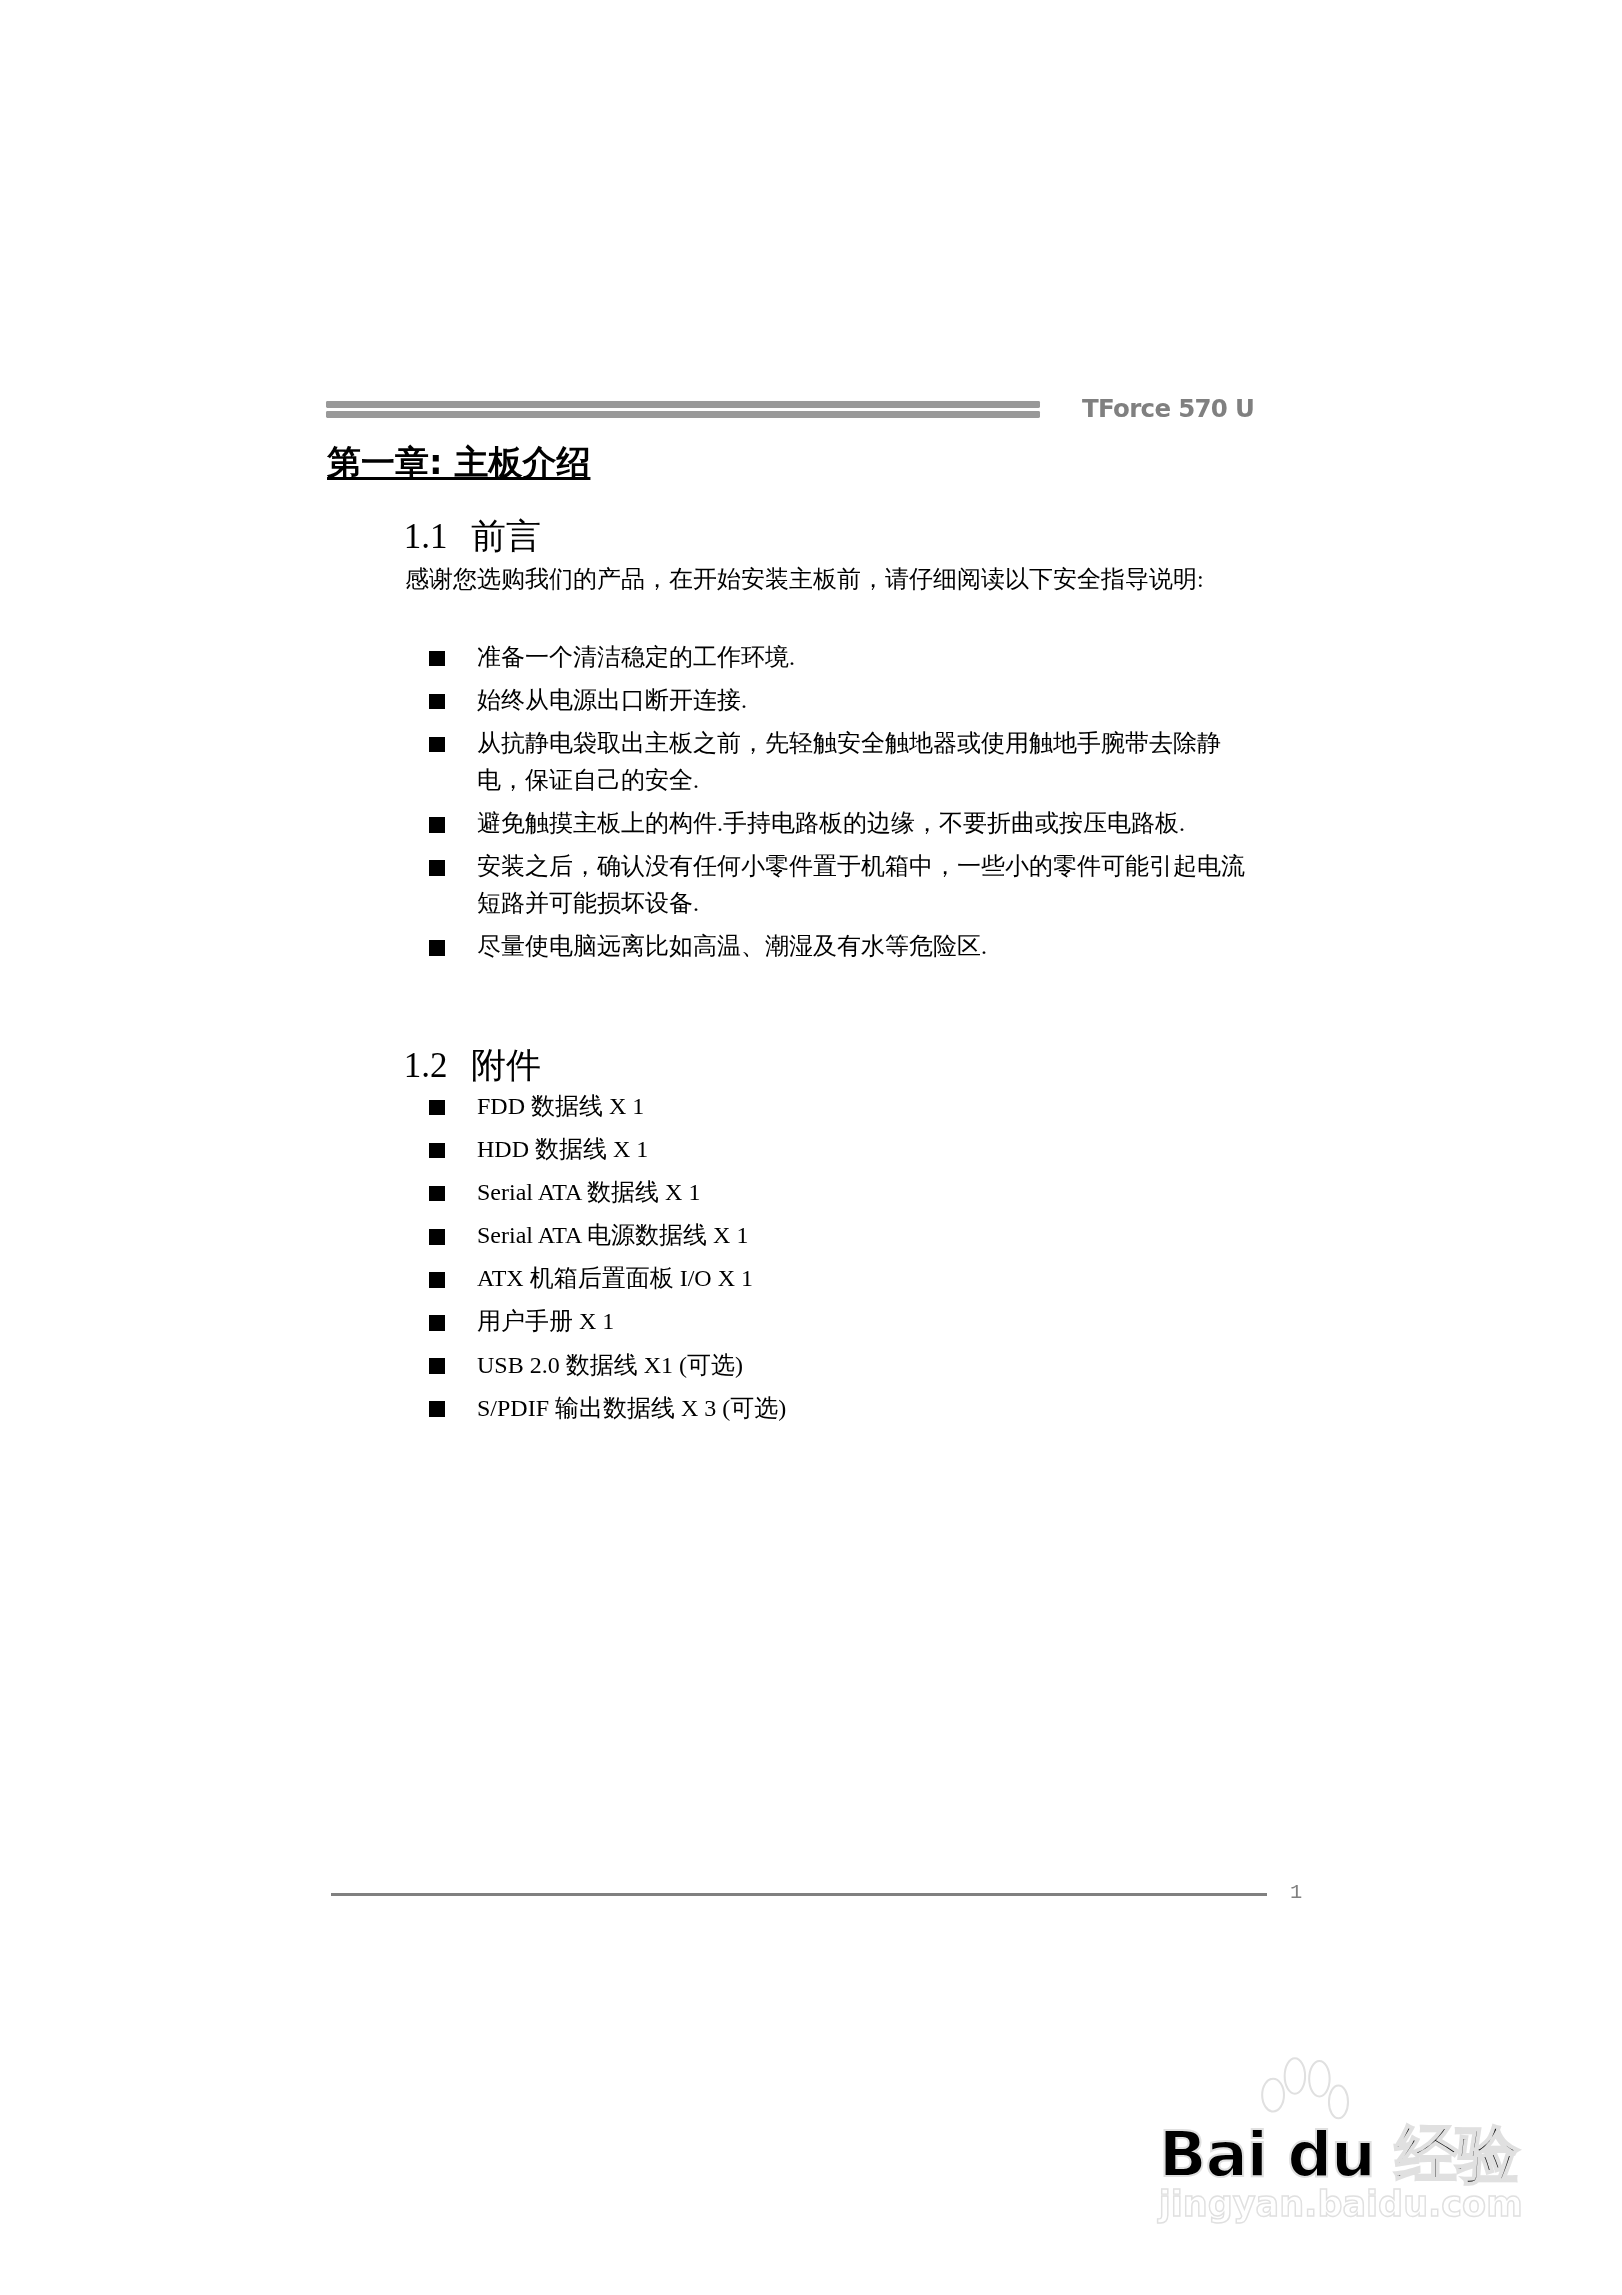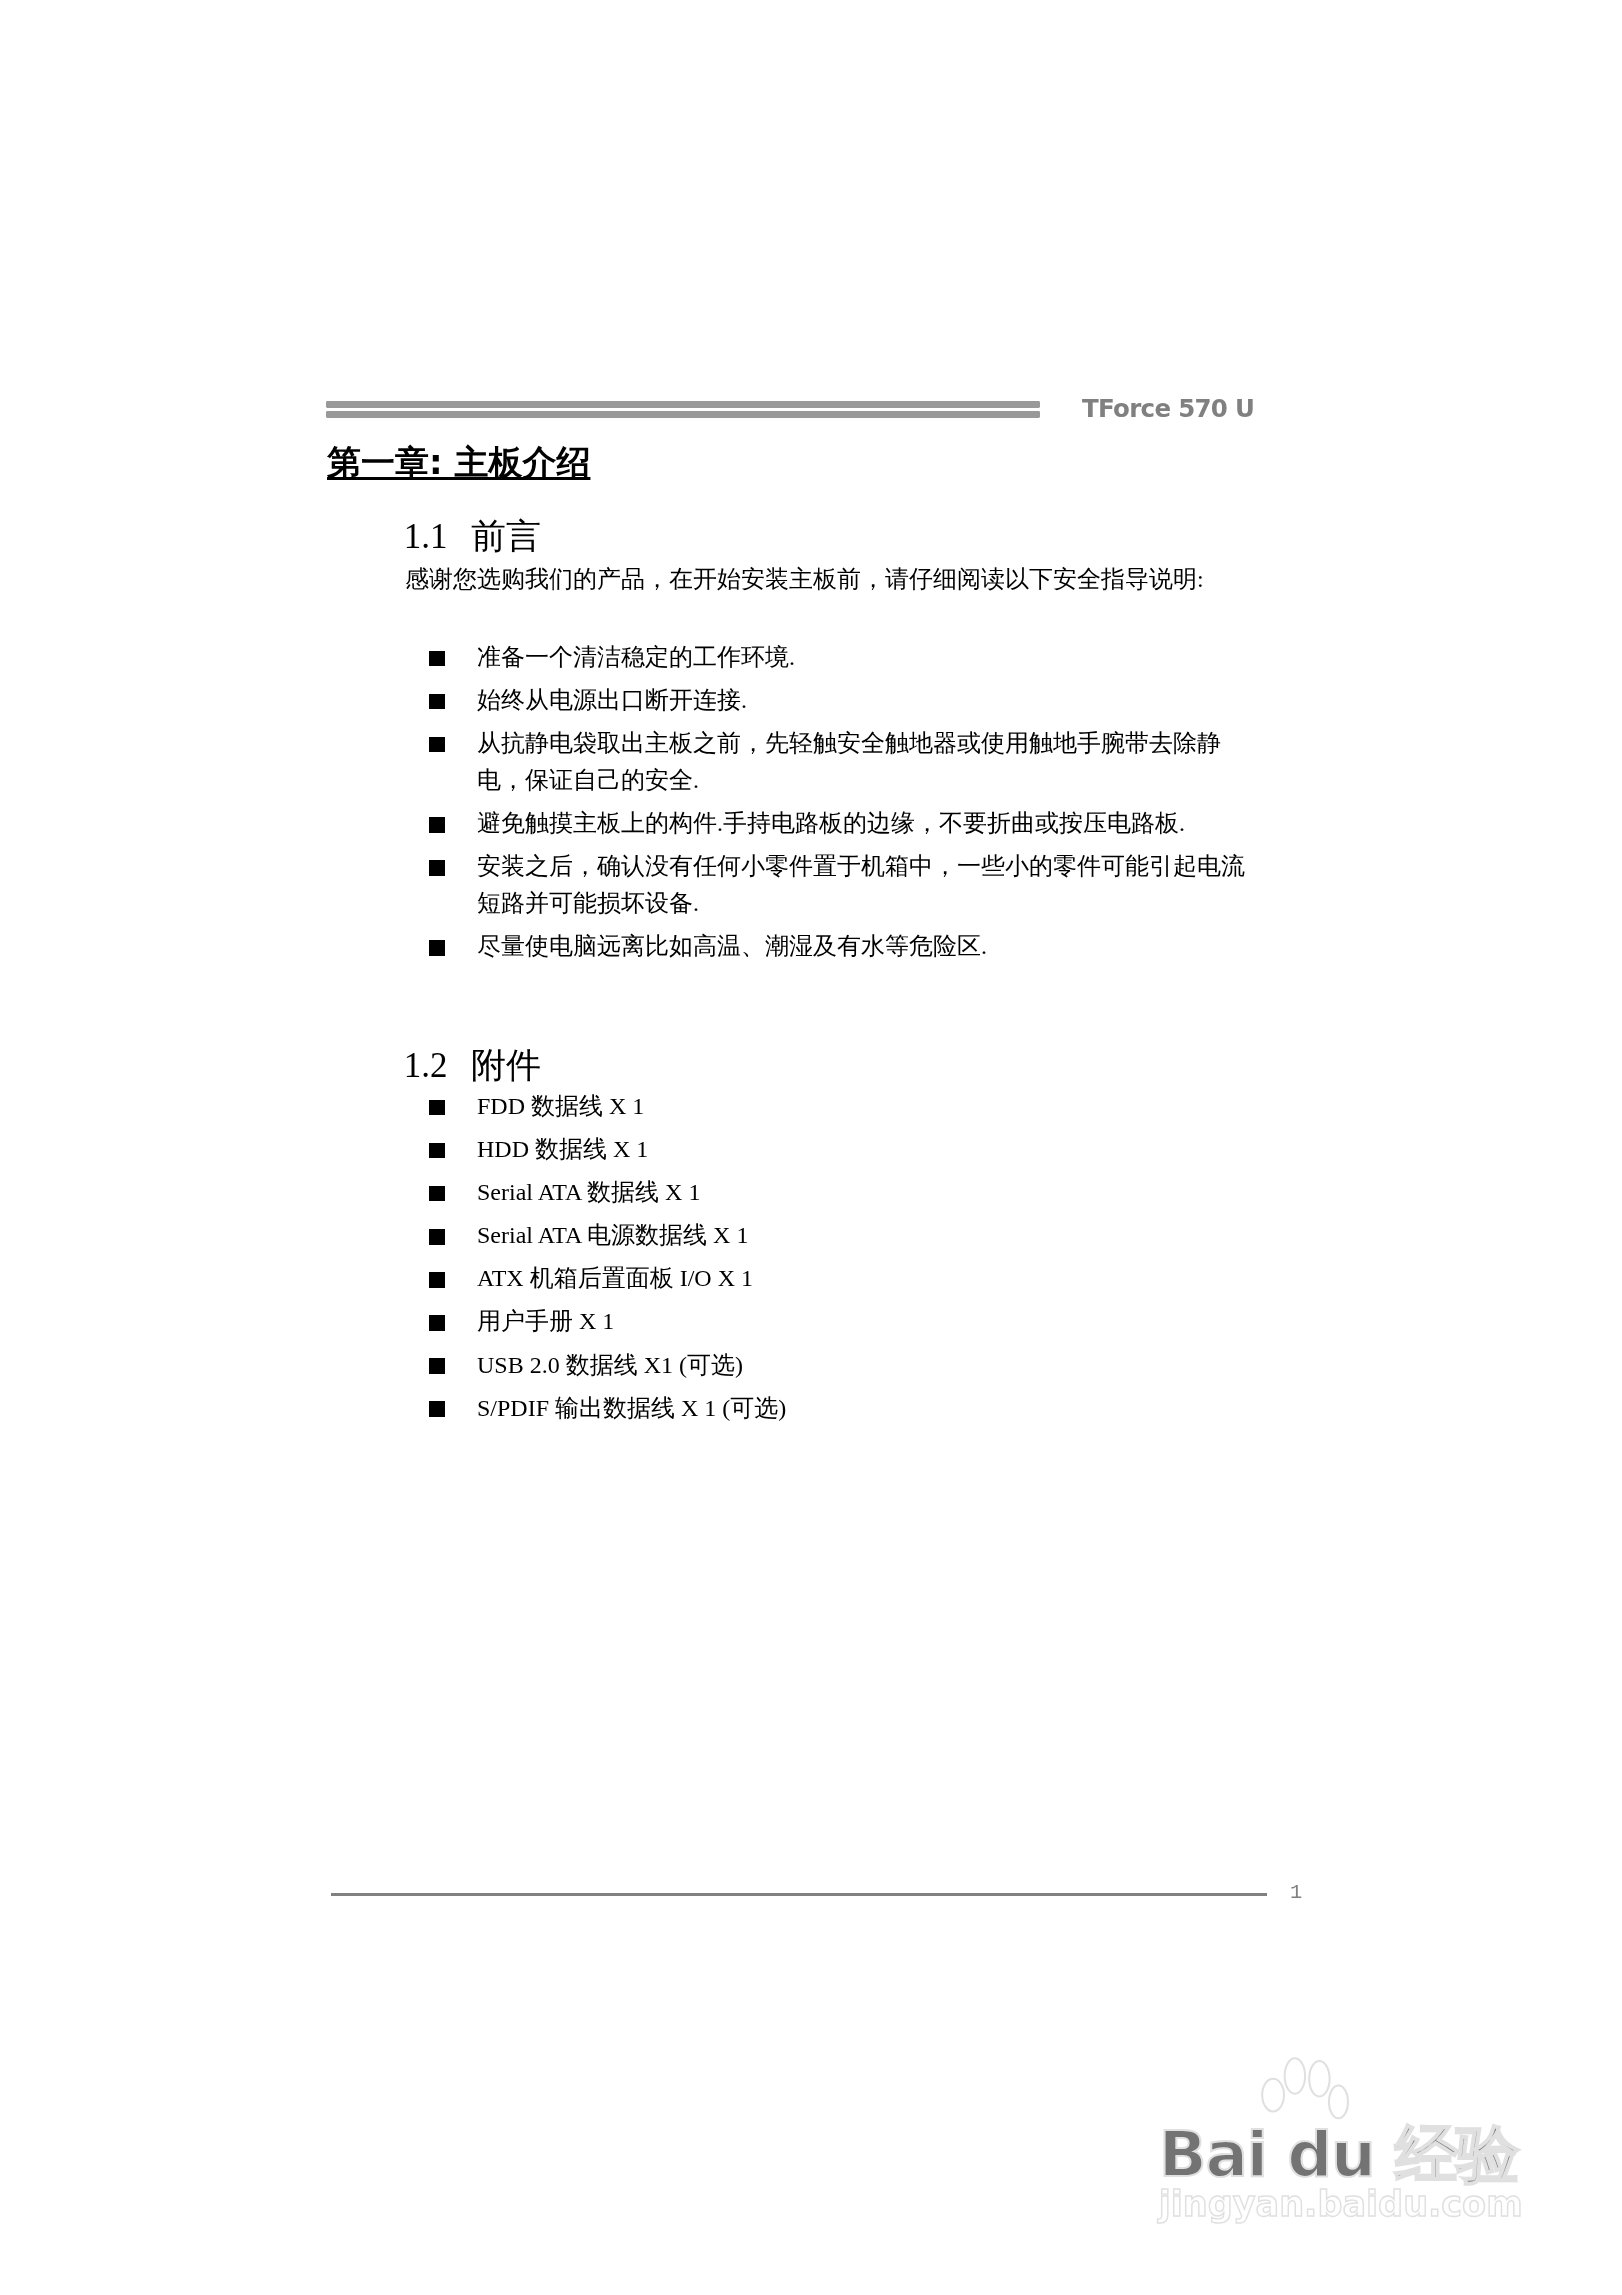--- a/index.html
+++ b/index.html
@@ -25,21 +25,21 @@
   .list li .sq { position: absolute; left: 0; top: 11.6px; width: 15.7px; height: 15.7px; background: #000; }
   .list1 { top: 639px; }
   .list1 li { margin-bottom: 6.1px; }
   .list2 { top: 1088px; }
   .list2 li { margin-bottom: 6.1px; line-height: 37px; }
   .footer-rule { position: absolute; left: 331px; top: 1893px; width: 936px; height: 2.7px; background: #808080; }
   .page-number { position: absolute; left: 1290px; top: 1881px; font-size: 20.4px; color: #808080;
                  font-family: "Liberation Mono", monospace; }
   .watermark { position: absolute; left: 1152px; top: 2051px; width: 409px; height: 177px; color: #e6e6e6; }
   .wm-brand { position: absolute; left: 6.8px; top: 61px; font-family: "DejaVu Sans", sans-serif;
-              font-weight: bold; font-size: 63px; color: #737373;
+              font-weight: bold; font-size: 63px; color: #000000;
               -webkit-text-stroke: 2px #e0e0e0; letter-spacing: -1.4px; }
   .wm-url { position: absolute; left: 6.8px; top: 133px; font-family: "DejaVu Sans", sans-serif;
             font-weight: bold; font-size: 35px; color: #fff; -webkit-text-stroke: 1.4px #e0e0e0; }
   .wm-paw { position: absolute; left: 102px; top: 3.4px; }
 </style>
 </head>
 <body>
 
 <div class="header-bars">
   <div class="bar"></div>
@@ -69,21 +69,21 @@
 </h2>
 
 <ul class="list list2">
   <li><span class="sq"></span><span>FDD 数据线 X 1</span></li>
   <li><span class="sq"></span><span>HDD 数据线 X 1</span></li>
   <li><span class="sq"></span><span>Serial ATA 数据线 X 1</span></li>
   <li><span class="sq"></span><span>Serial ATA 电源数据线 X 1</span></li>
   <li><span class="sq"></span><span>ATX 机箱后置面板 I/O X 1</span></li>
   <li><span class="sq"></span><span>用户手册 X 1</span></li>
   <li><span class="sq"></span><span>USB 2.0 数据线 X1 (可选)</span></li>
-  <li><span class="sq"></span><span>S/PDIF 输出数据线 X 1 (可选)</span></li>
+  <li><span class="sq"></span><span>S/PDIF 输出数据线 X 3 (可选)</span></li>
 </ul>
 
 <div class="footer-rule"></div>
 <div class="page-number">1</div>
 
 <div class="watermark">
   <svg class="wm-paw" width="109" height="89" viewBox="0 0 160 130">
     <g fill="#fff" stroke="#e0e0e0" stroke-width="3">
       <ellipse cx="28" cy="60" rx="16" ry="24"></ellipse>
       <ellipse cx="60" cy="32" rx="15" ry="26"></ellipse>

